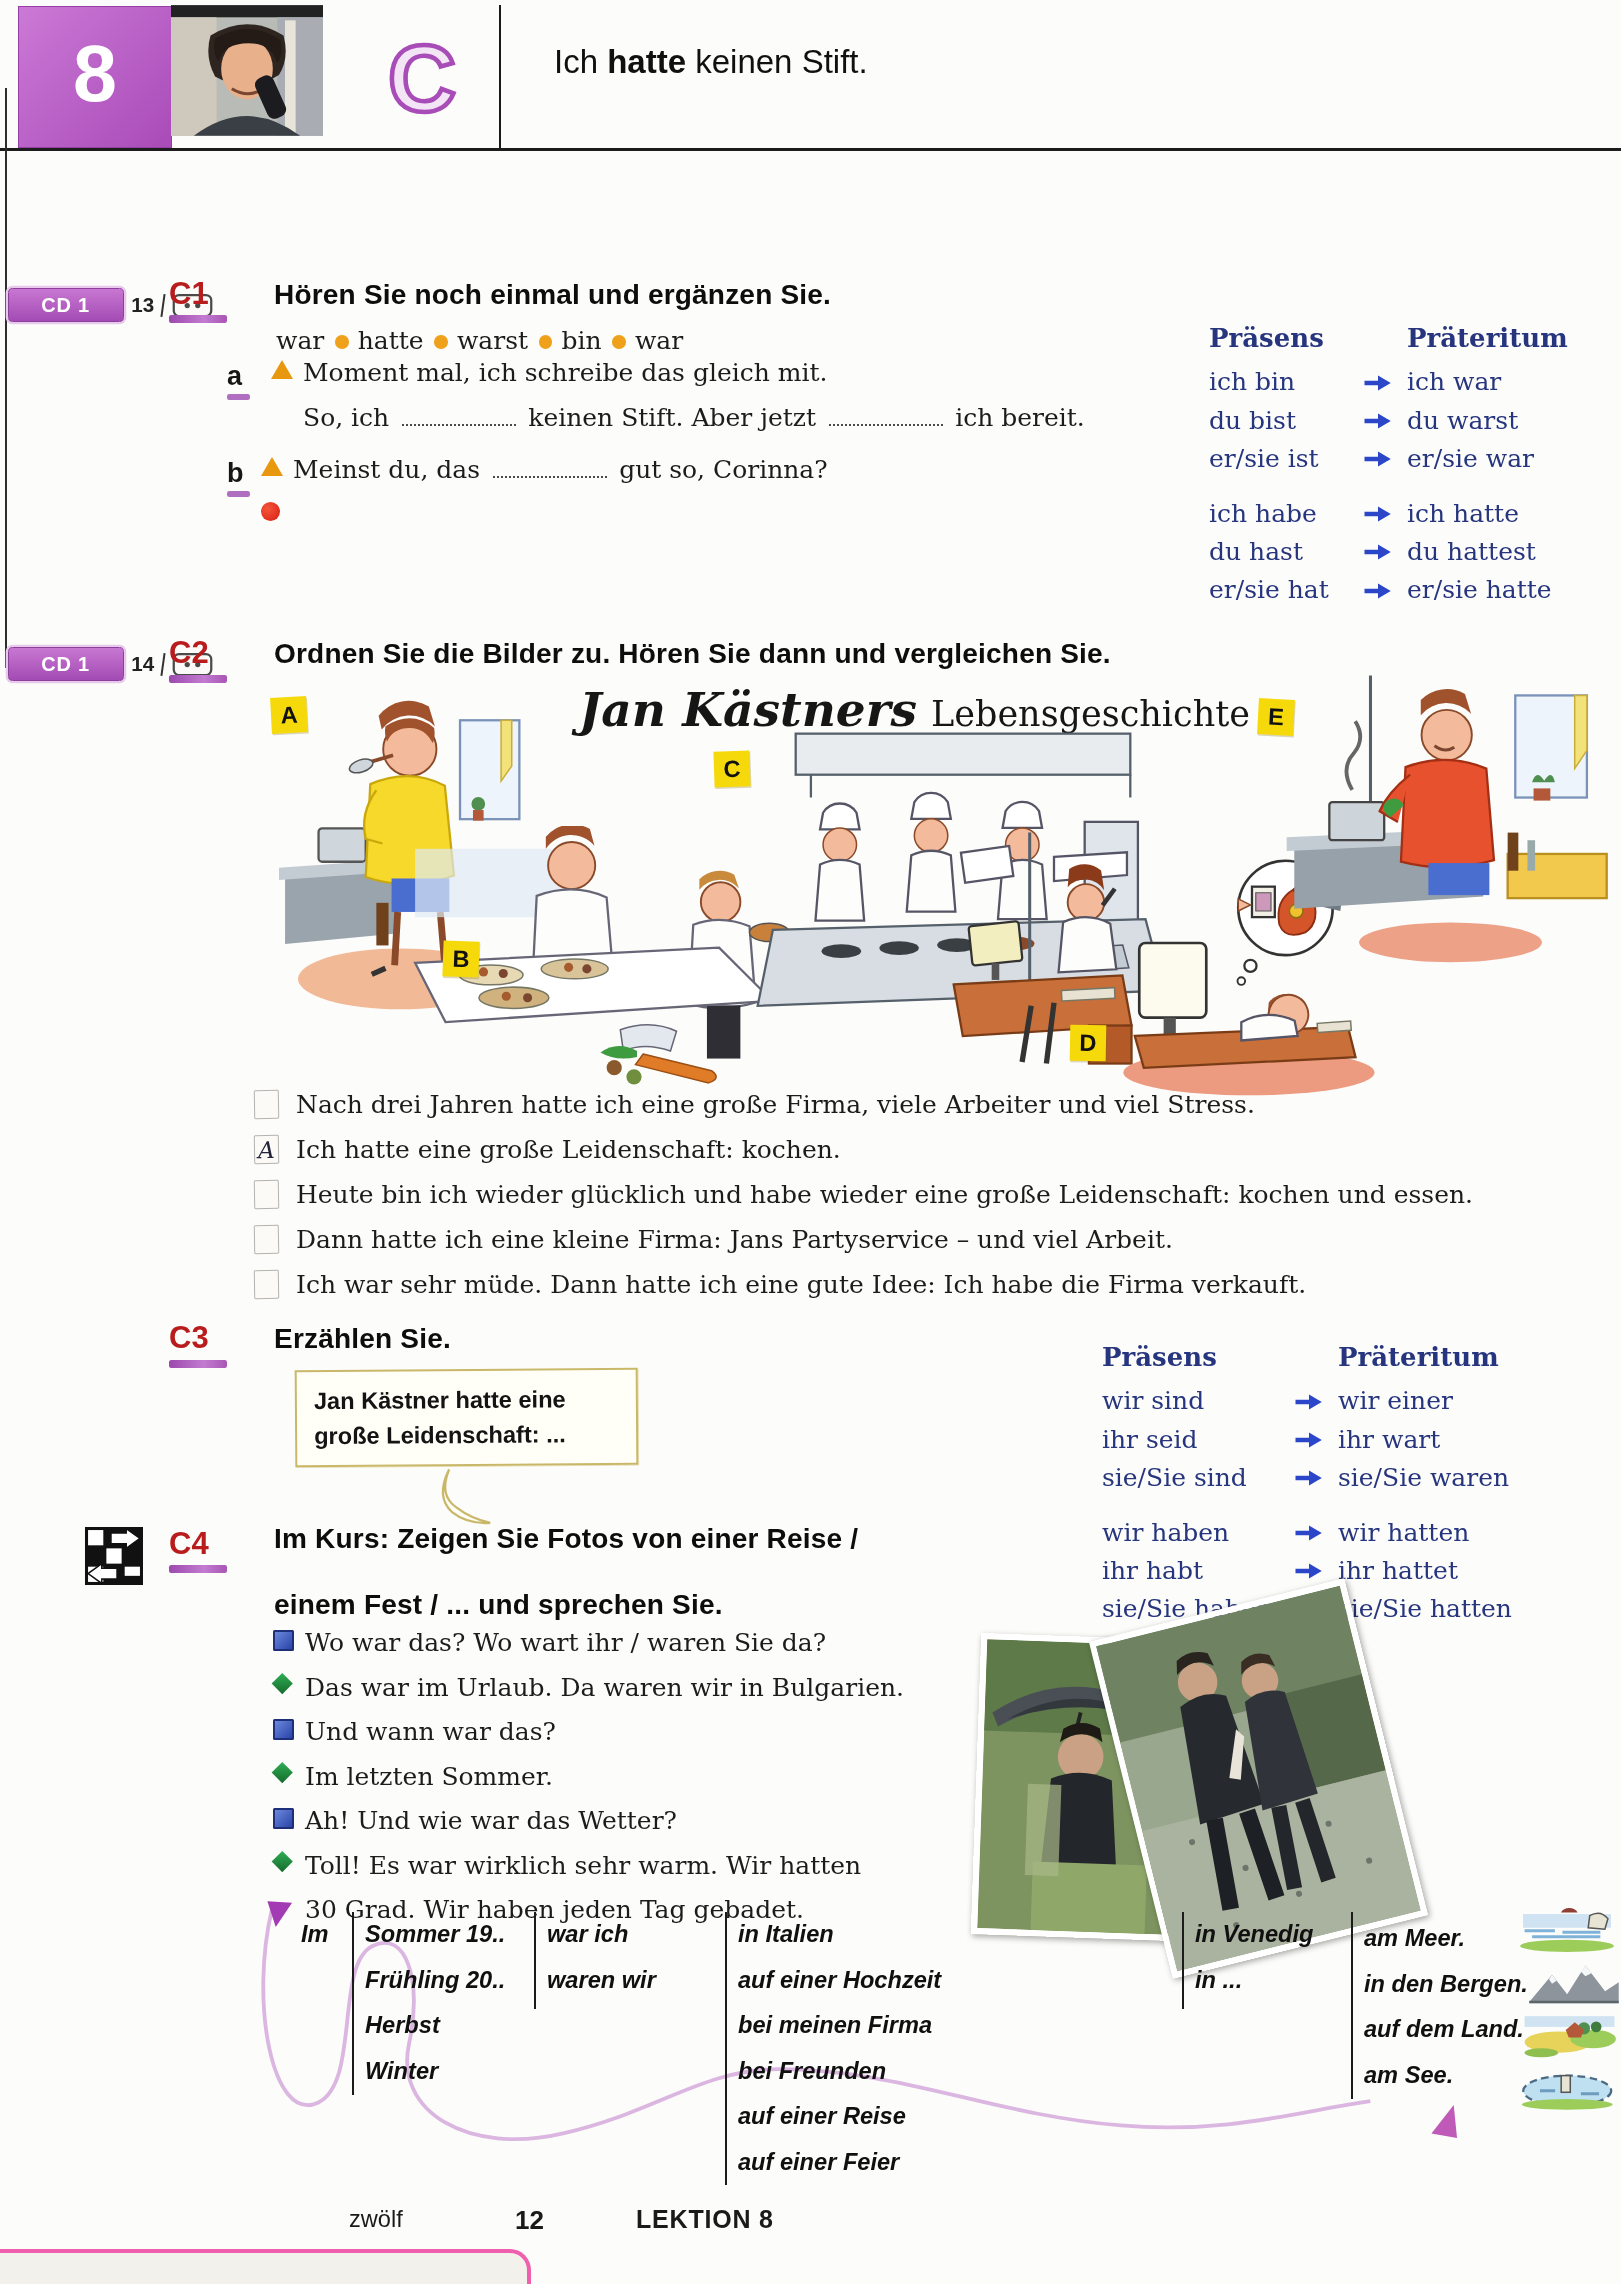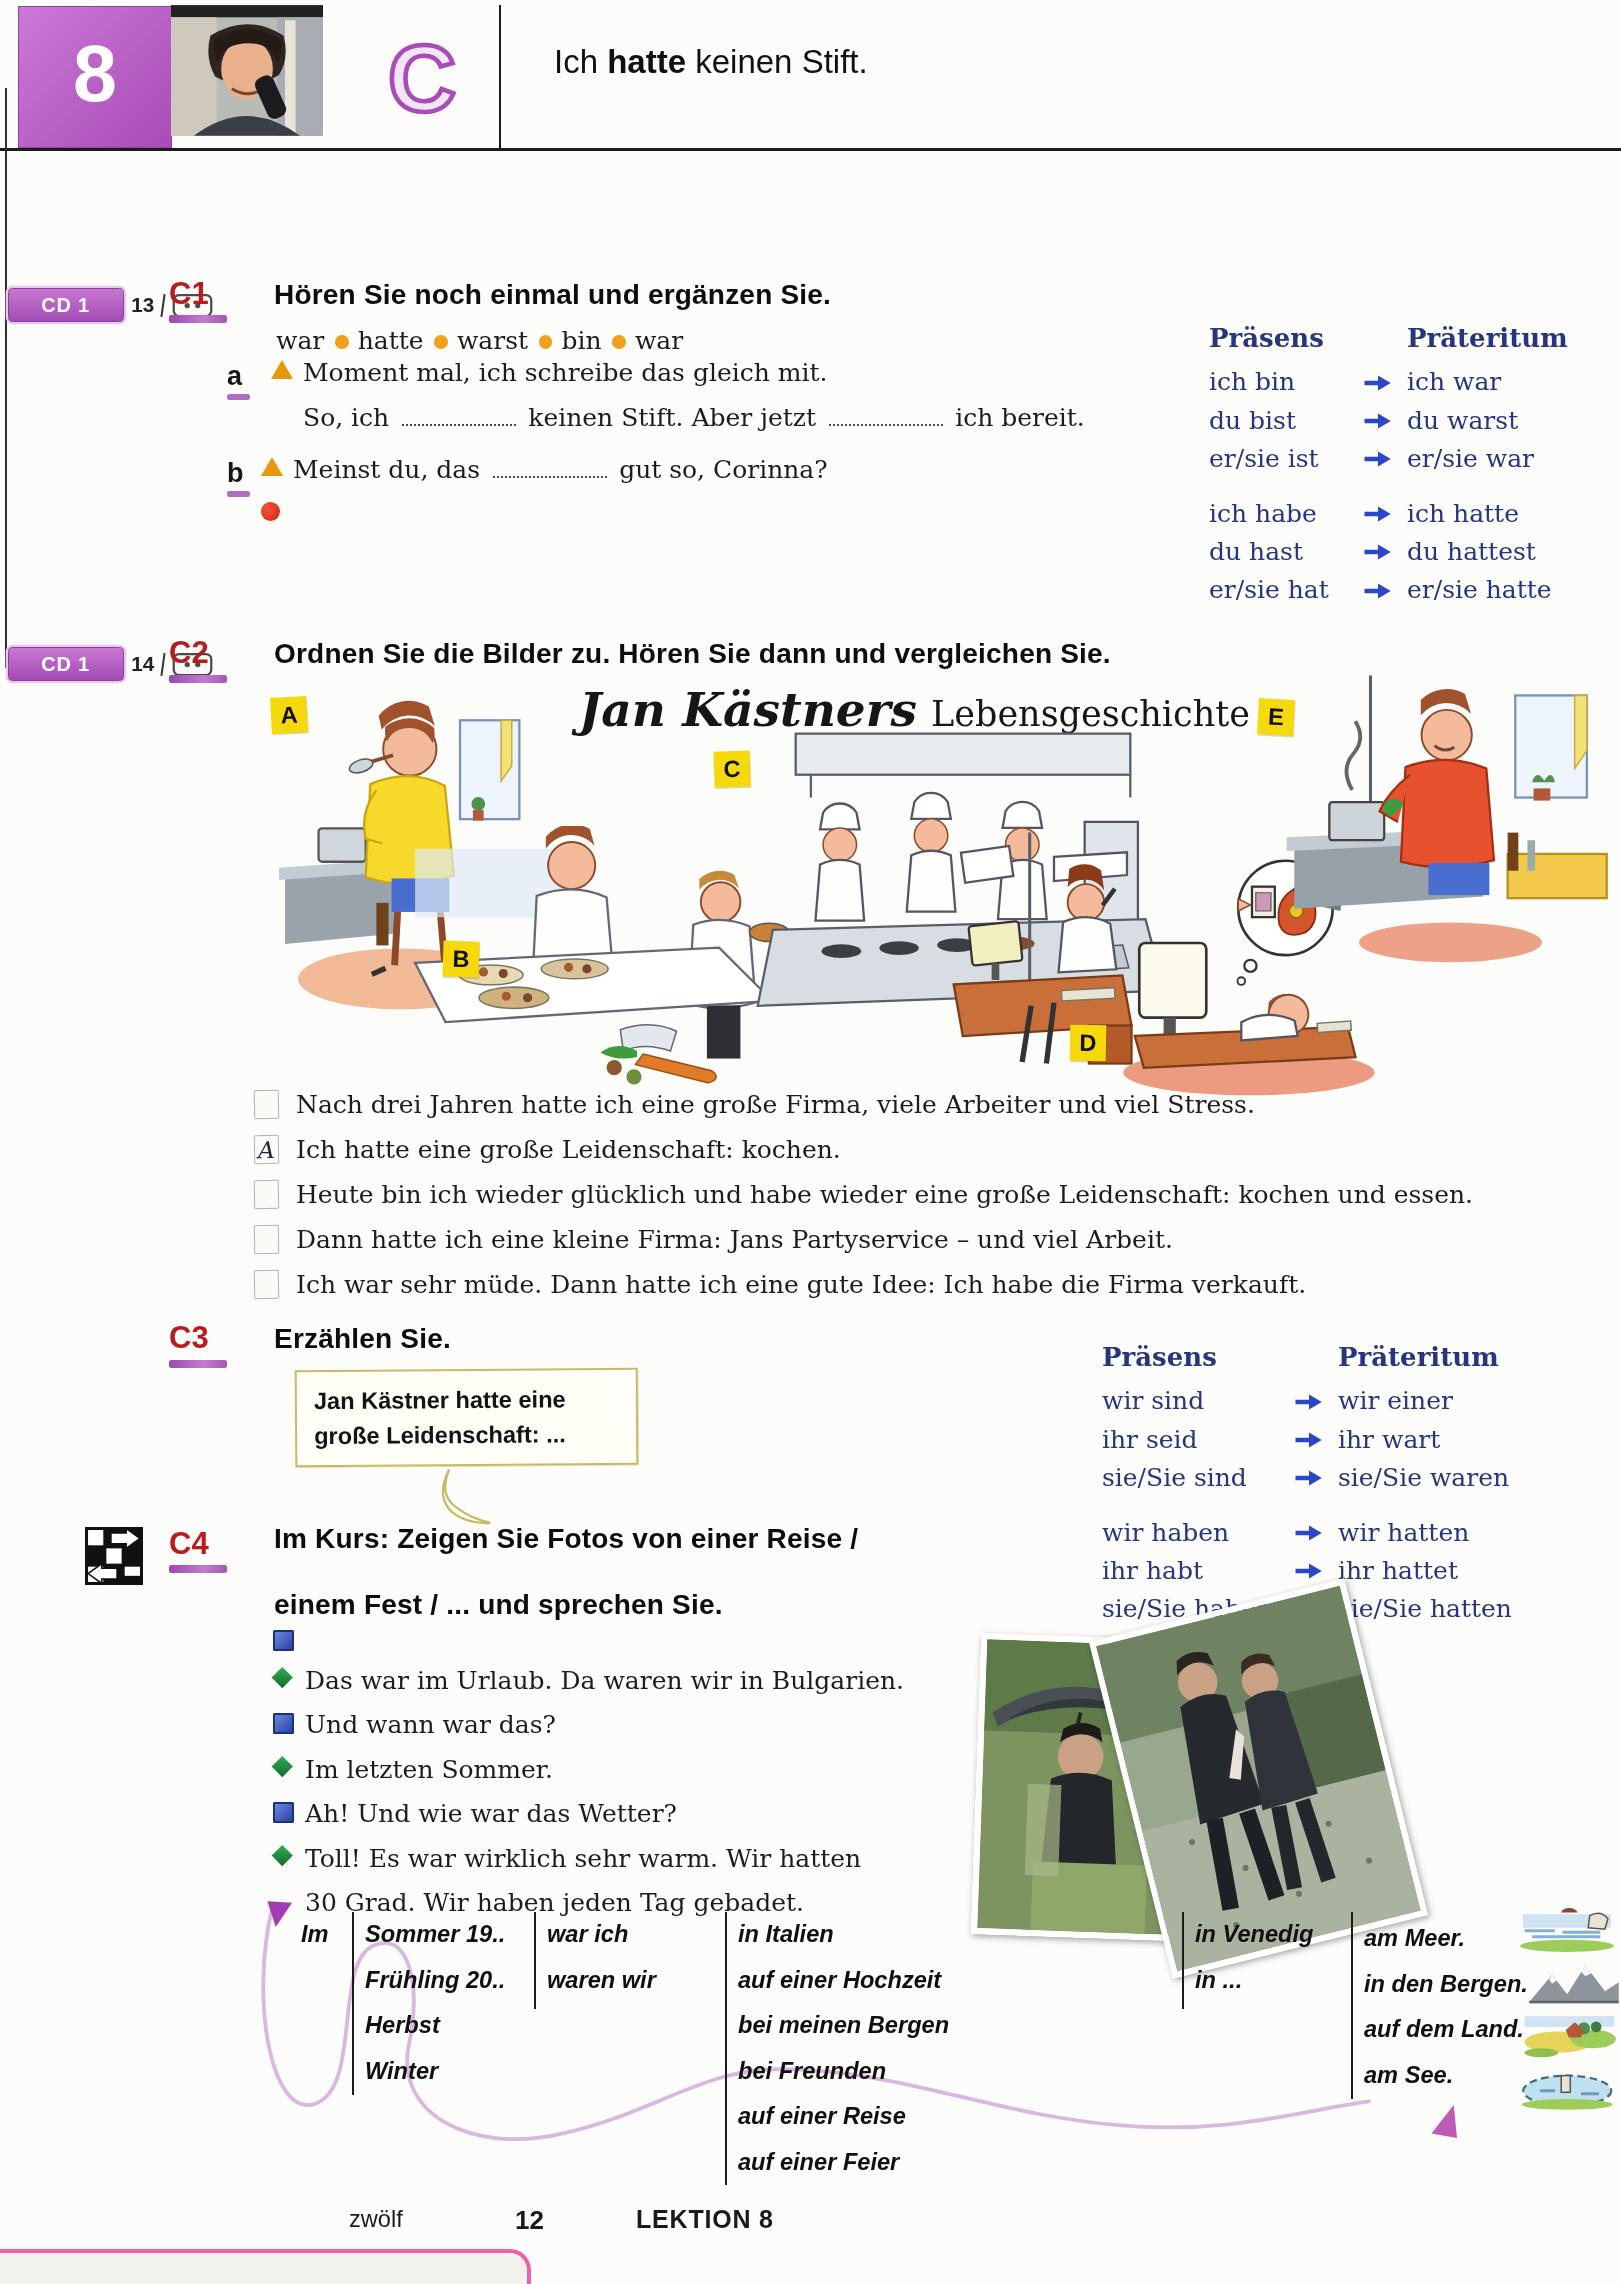--- a/index.html
+++ b/index.html
@@ -457,20 +457,21 @@
 <div class="abs sec-label" style="left:169px;top:1526px;">C4</div>
 <div class="abs label-bar" style="left:169px;top:1565px;"></div>
 <div class="abs sec-heading" style="left:274px;top:1523px;">Im Kurs: Zeigen Sie Fotos von einer Reise /</div>
 <div class="abs sec-heading" style="left:274px;top:1565px;margin-top:24px;">einem Fest / ... und sprechen Sie.</div>
 
 <div class="abs serif body-text" id="c4-dialogue" style="left:273px;top:1628px;width:761px;">
     <div class="d-line">
       <span class="bullet">
         <span class="b-square" style="display: block;"></span>
       </span>
+      <span>Wo war das? Wo wart ihr / waren Sie da?</span>
     </div>
     <div class="d-line">
       <span class="bullet">
         <span class="b-diamond" style="display: block;"></span>
       </span>
       <span>Das war im Urlaub. Da waren wir in Bulgarien.</span>
     </div>
     <div class="d-line">
       <span class="bullet">
         <span class="b-square" style="display: block;"></span>
@@ -558,21 +559,21 @@
   </div>
 <div class="abs pt-sep" style="left:534px;top:1912px;height:97px;"></div>
 <div class="abs ptcol" style="left:547px;top:1919px;">
     <div class="pt-item">war ich</div>
     <div class="pt-item">waren wir</div>
   </div>
 <div class="abs pt-sep" style="left:725px;top:1912px;height:273px;"></div>
 <div class="abs ptcol" style="left:738px;top:1919px;">
     <div class="pt-item">in Italien</div>
     <div class="pt-item">auf einer Hochzeit</div>
-    <div class="pt-item">bei meinen Bergen</div>
+    <div class="pt-item">bei meinen Firma</div>
     <div class="pt-item">bei Freunden</div>
     <div class="pt-item">auf einer Reise</div>
     <div class="pt-item">auf einer Feier</div>
   </div>
 <div class="abs pt-sep" style="left:1182px;top:1912px;height:97px;"></div>
 <div class="abs ptcol" style="left:1195px;top:1919px;">
     <div class="pt-item">in Venedig</div>
     <div class="pt-item">in ...</div>
   </div>
 <div class="abs pt-sep" style="left:1351px;top:1912px;height:187px;"></div>

